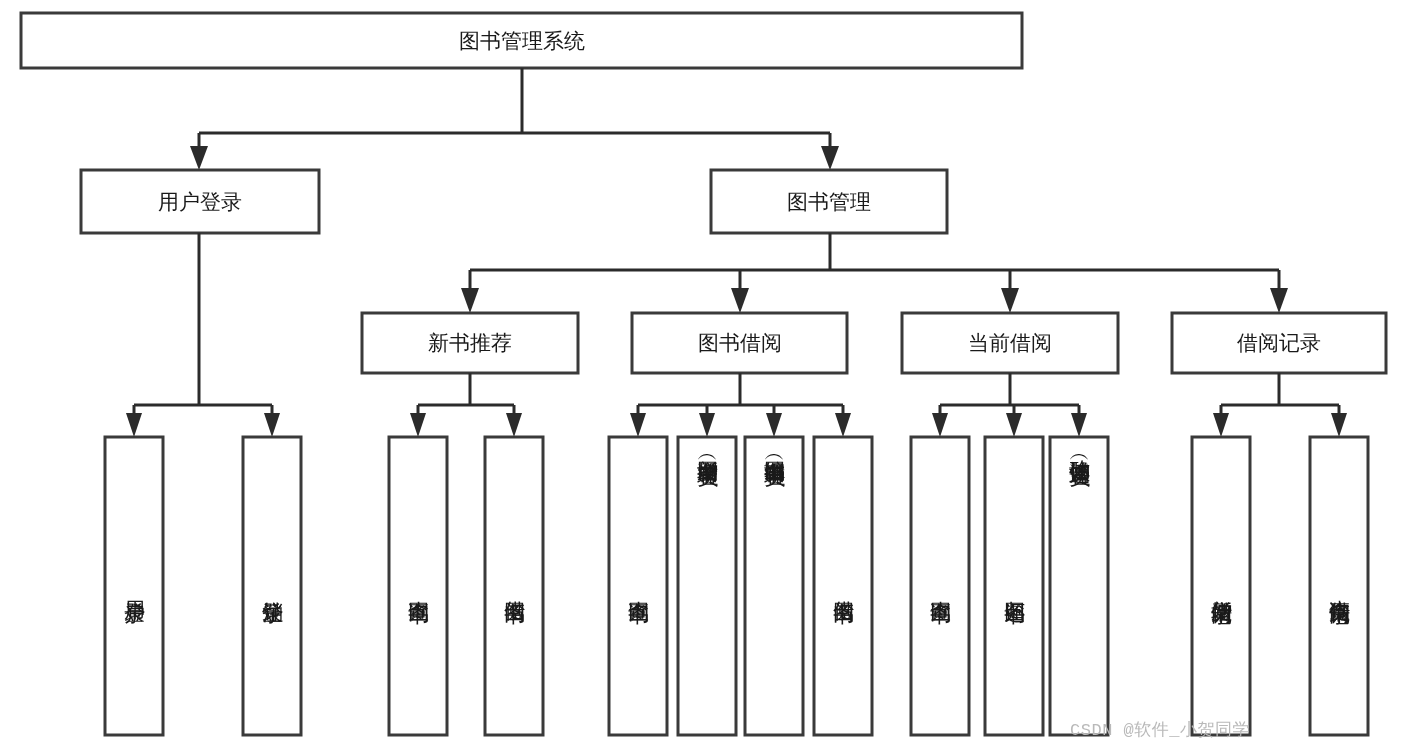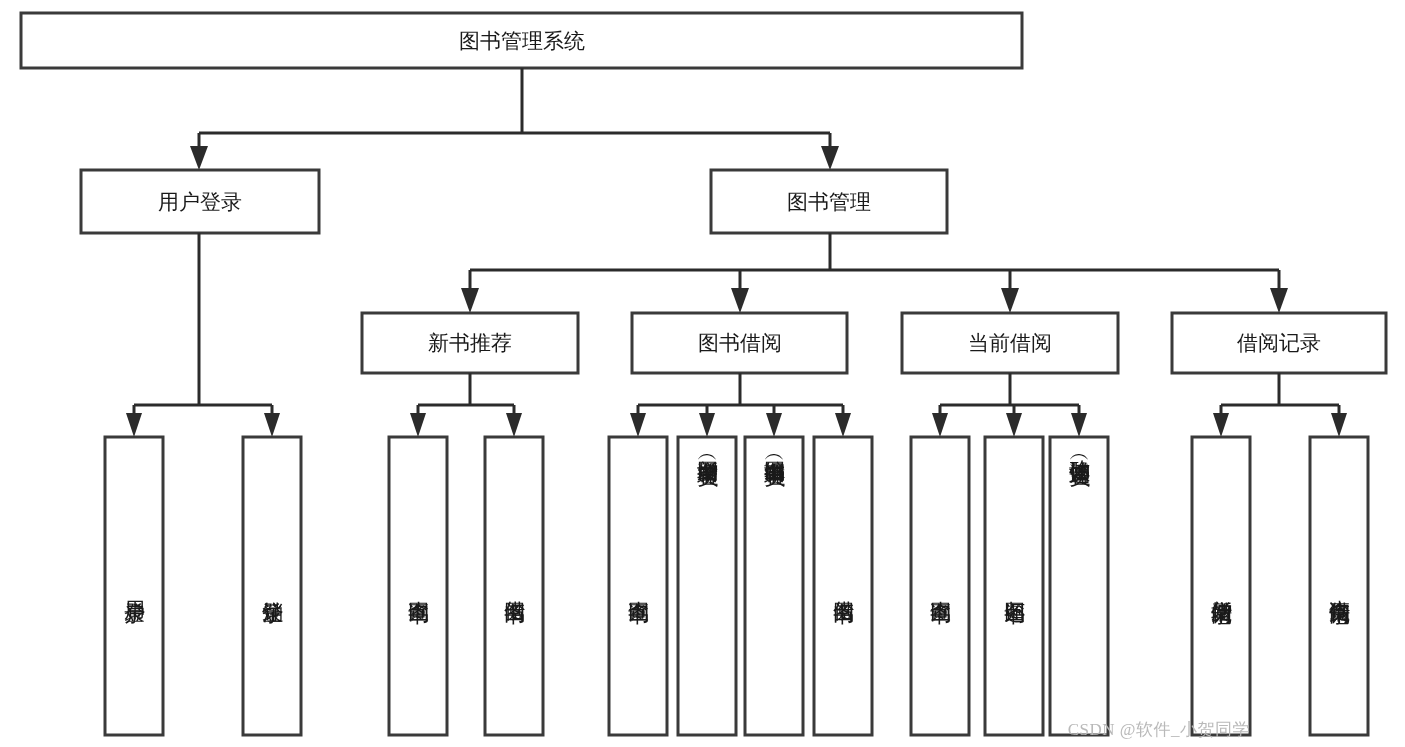--- a/index.html
+++ b/index.html
@@ -61,21 +61,21 @@
     font-size: 21px;
     line-height: 1.12;
     color: #1a1a1a;
     letter-spacing: 1px;
     white-space: nowrap;
   }
   .watermark {
     position: absolute;
     right: 12px;
     bottom: 6px;
-    font-family: Liberation Serif, serif;
+    font-family: Liberation Mono, monospace;
     font-size: 17px;
     color: #b9b9b9;
     letter-spacing: 0.5px;
     white-space: nowrap;
   }
 </style>
 </head>
 <body>
 
 <div id="diagram-root">

